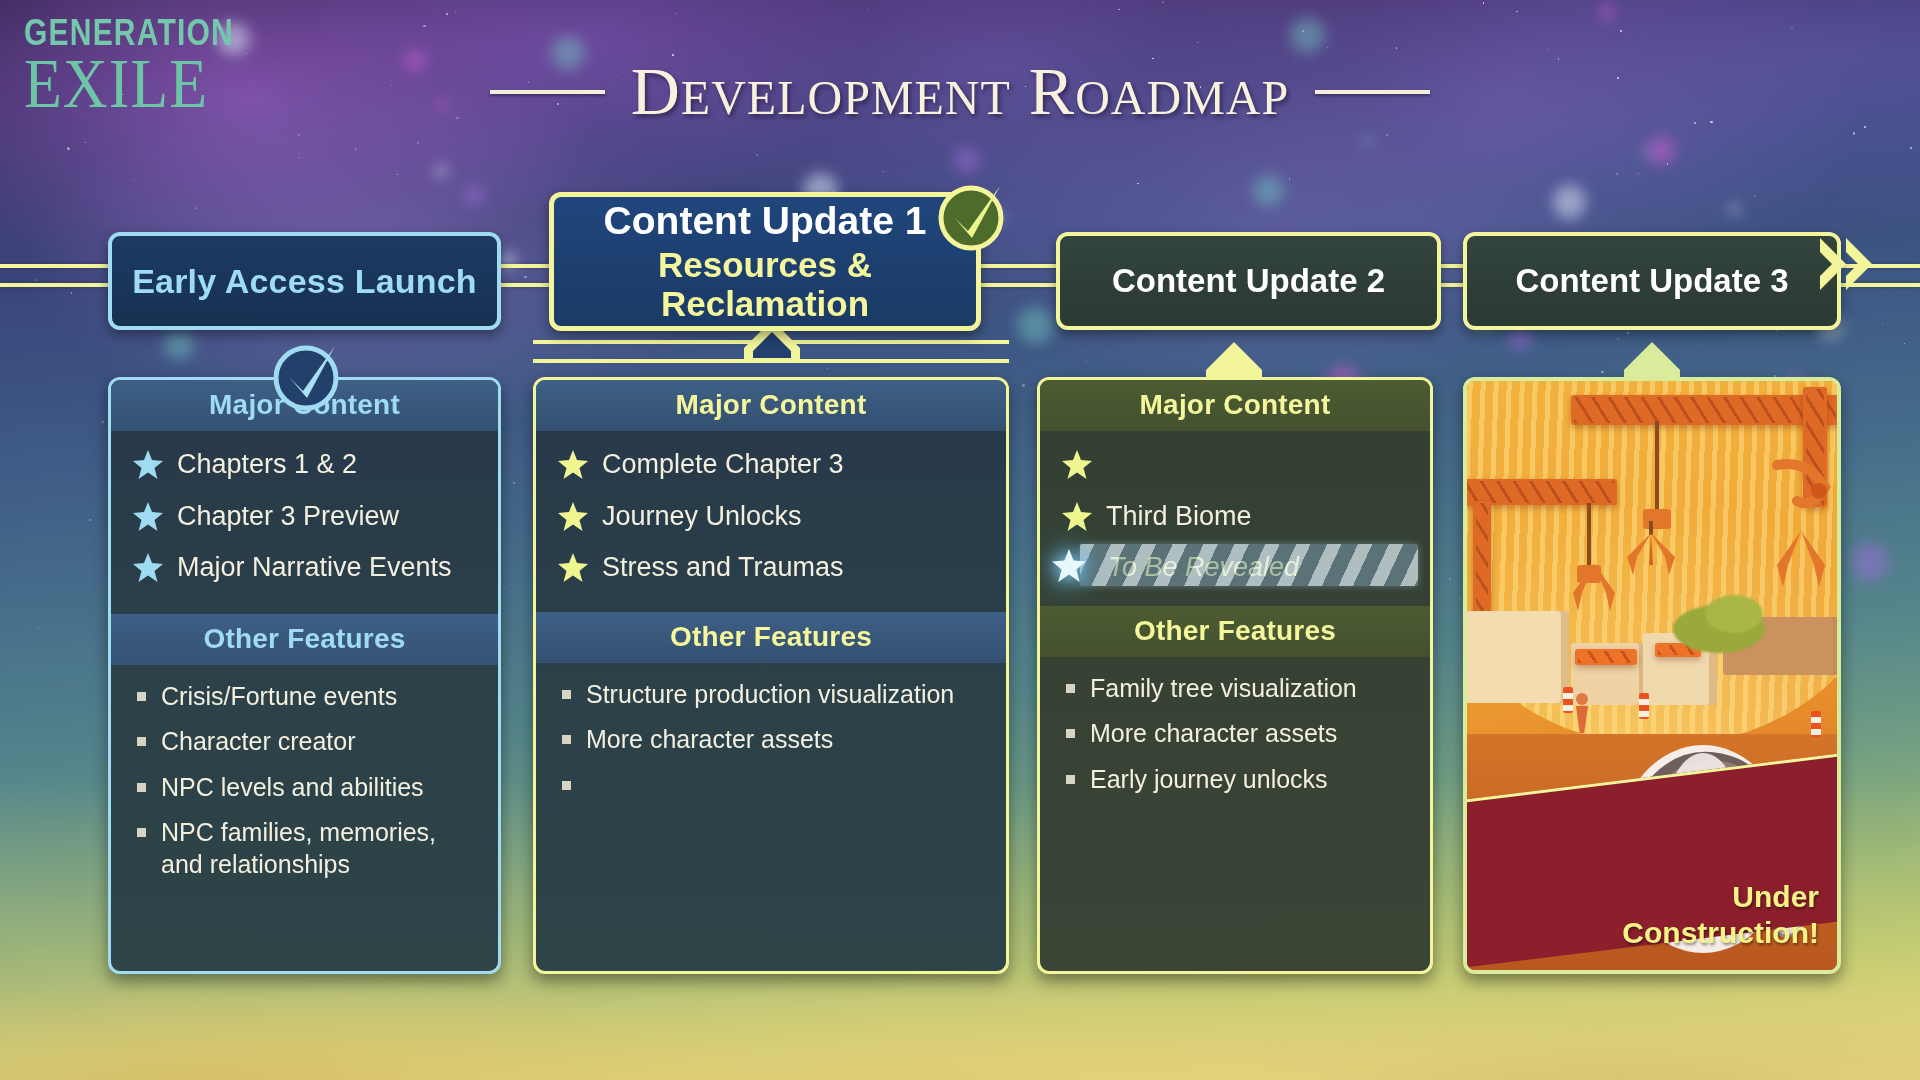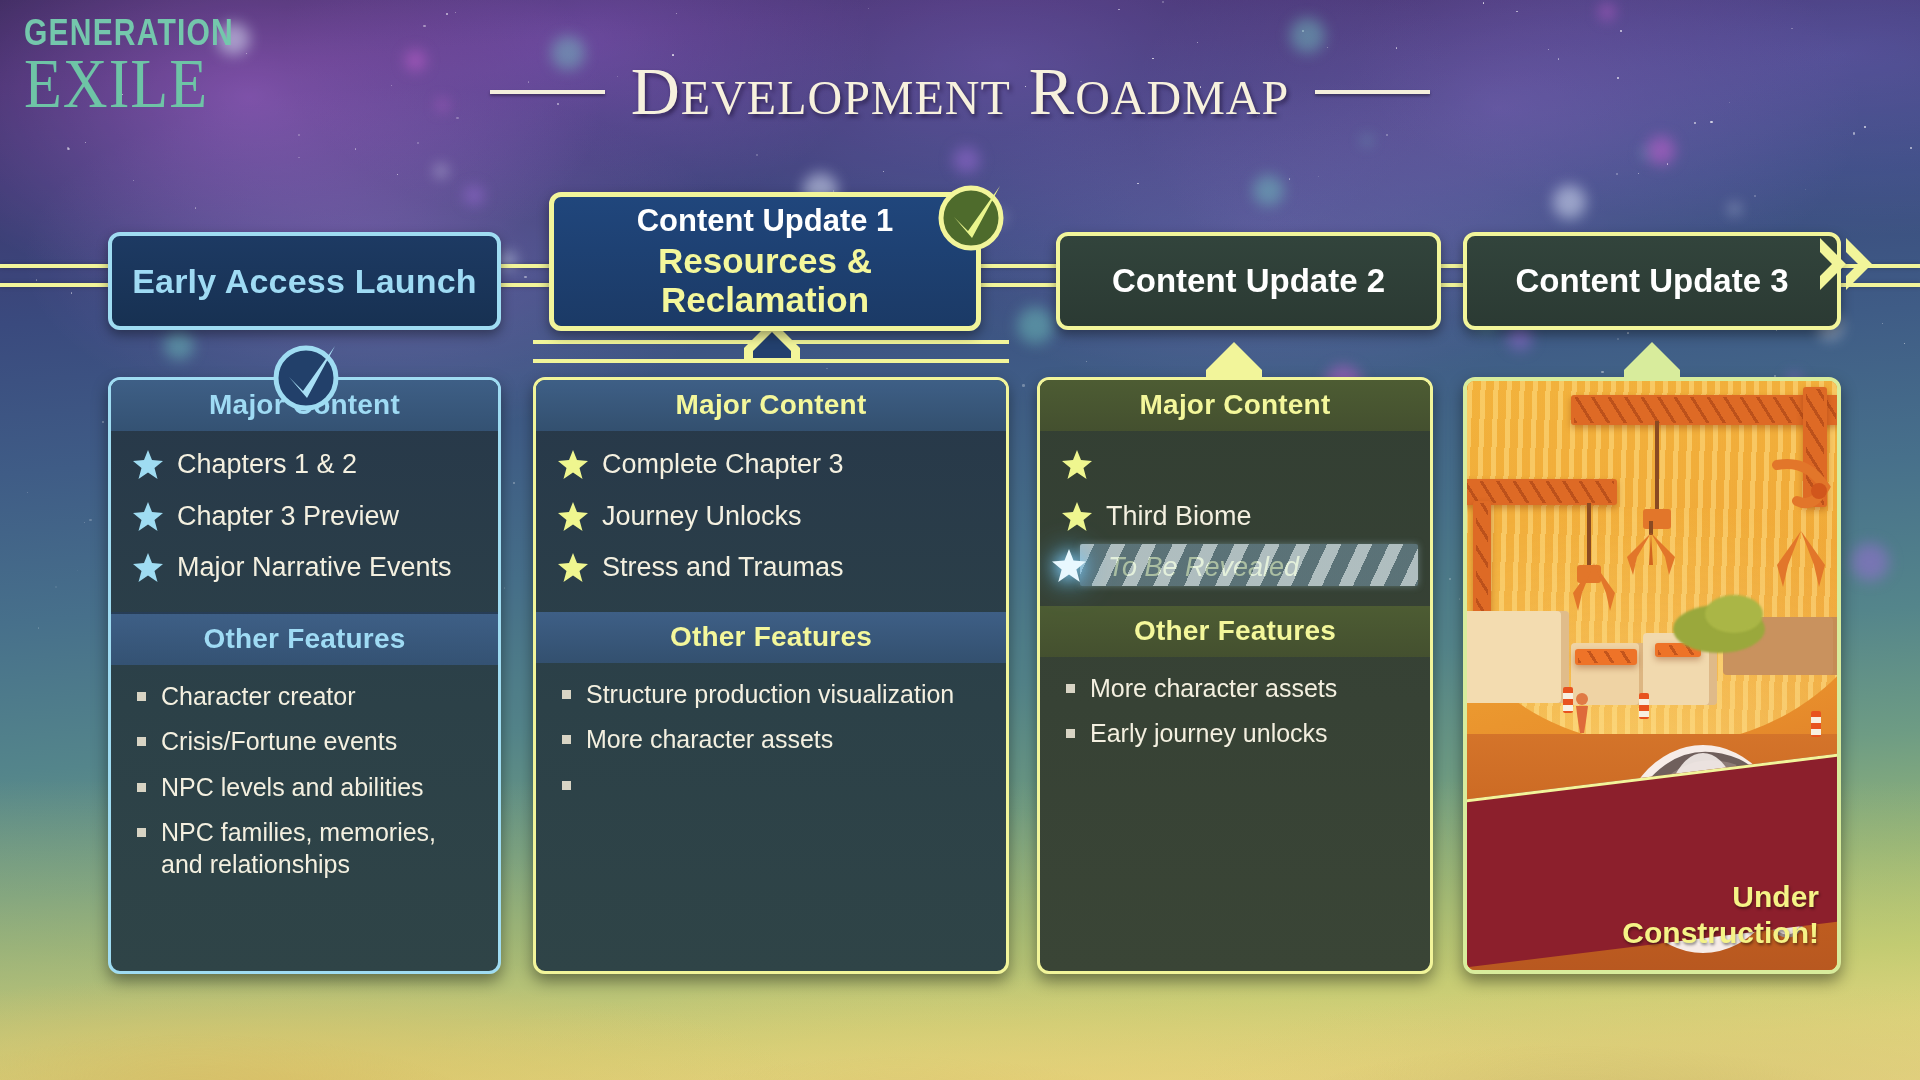--- a/index.html
+++ b/index.html
@@ -114,21 +114,21 @@
     border:4px solid #9fdcf2;
   }
   .msbox.ea .t1{ font-size:34px; color:#9fdbf4; letter-spacing:.2px; }
 
   .msbox.cu1{
     left:549px; top:192px; width:432px; height:139px;
     background:linear-gradient(180deg,#20467c 0%,#1b3a66 100%);
     border:5px solid #f2f59a;
     gap:2px;
   }
-  .msbox.cu1 .t1{ font-size:31px; color:#ffffff; }
+  .msbox.cu1 .t1{ font-size:39px; color:#ffffff; }
   .msbox.cu1 .t2{ font-size:35px; color:#f4f79b; }
 
   .msbox.cu2{
     left:1056px; top:232px; width:385px; height:98px;
     background:linear-gradient(180deg,#32443c 0%,#2b3a33 100%);
     border:4px solid #f2f59a;
   }
   .msbox.cu2 .t1{ font-size:33px; color:#ffffff; }
 
   .msbox.cu3{
@@ -587,25 +587,25 @@
         </span>
         <span>Major Narrative Events</span>
       </li>
     </ul>
   </div>
   <div class="sec-head h2">Other Features</div>
   <div class="sec-body">
     <ul>
       <li class="other-li">
         <span class="bullet"></span>
+        <span>Crisis/Fortune events</span>
+      </li>
+      <li class="other-li">
+        <span class="bullet"></span>
         <span>Character creator</span>
-      </li>
-      <li class="other-li">
-        <span class="bullet"></span>
-        <span>Crisis/Fortune events</span>
       </li>
       <li class="other-li">
         <span class="bullet"></span>
         <span>NPC levels and abilities</span>
       </li>
       <li class="other-li">
         <span class="bullet"></span>
         <span>NPC families, memories, and relationships</span>
       </li>
     </ul>
@@ -686,20 +686,24 @@
             </svg>
         </span>
         <span class="txt" style="margin-left:46px">To Be Revealed</span>
         <span class="censor"></span>
       </li>
     </ul>
   </div>
   <div class="sec-head h2">Other Features</div>
   <div class="sec-body">
     <ul>
+      <li class="other-li">
+        <span class="bullet"></span>
+        <span>Family tree visualization</span>
+      </li>
       <li class="other-li">
         <span class="bullet"></span>
         <span>More character assets</span>
       </li>
       <li class="other-li">
         <span class="bullet"></span>
         <span>Early journey unlocks</span>
       </li>
     </ul>
   </div>

